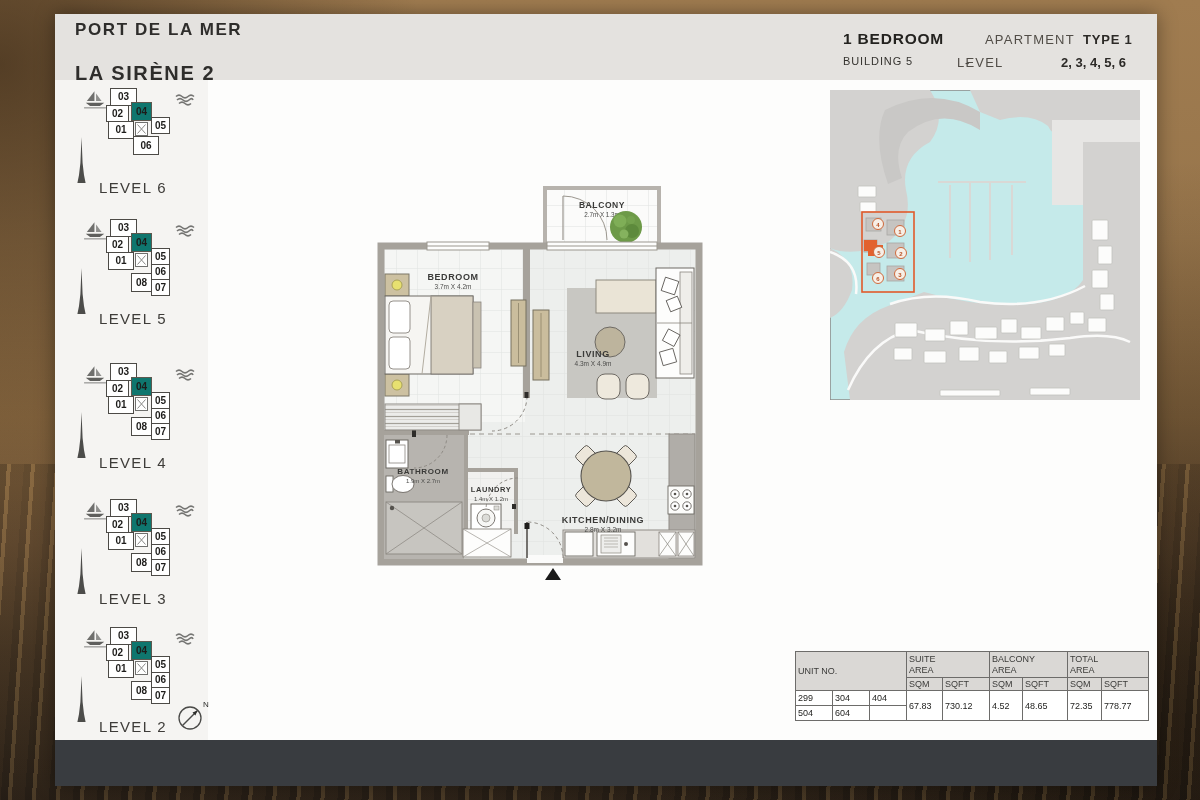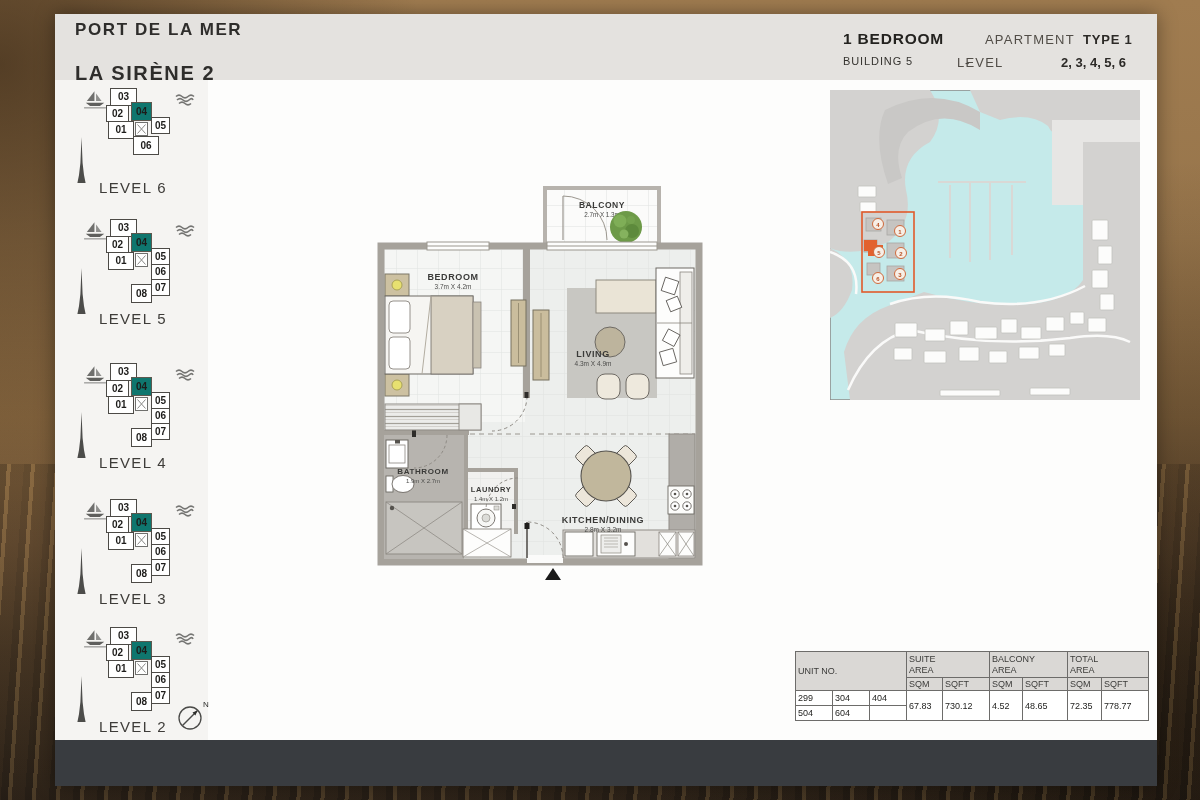--- a/index.html
+++ b/index.html
@@ -32,21 +32,21 @@
   .u{position:absolute;background:#fff;border:1px solid #4c4a46;display:flex;align-items:center;
      justify-content:center;font-size:10px;font-weight:700;color:#1d1c1a;line-height:1;}
   .u03{left:35px;top:1px;width:25px;height:16px}
   .u02{left:31px;top:18px;width:21px;height:15px}
   .u04{left:56px;top:15px;width:19px;height:17px}
   .hl{background:#0f766e;border-color:#5d584f}
   .u01{left:33px;top:34px;width:24px;height:16px}
   .lift{position:absolute;left:60px;top:35px;width:13px;height:14px}
   .u05{left:76px;top:30px;width:17px;height:15px}
   .u06{left:76px;top:46px;width:17px;height:14px}
-  .u08{left:56px;top:66px;width:19px;height:17px}
+  .u08{left:56px;top:55px;width:19px;height:17px}
   .u07{left:76px;top:61px;width:17px;height:15px}
   .lvl6 .u06{left:58px;top:49px;width:24px;height:17px}
   .lvlname{position:absolute;left:0;top:92px;width:116px;text-align:center;font-size:15px;
      letter-spacing:1.3px;color:#3e3c39;}
   .boat{position:absolute;left:8px;top:4px;width:24px;height:18px}
   .waves{position:absolute;left:100px;top:6px;width:20px;height:13px}
   .tower{position:absolute;left:2px;top:50px;width:9px;height:46px}
   .compass{position:absolute;left:120px;top:684px;width:40px;height:36px}
   .floorplan{position:absolute;left:320px;top:170px;width:330px;height:402px}
   .sitemap{position:absolute;left:775px;top:76px;width:310px;height:310px}

